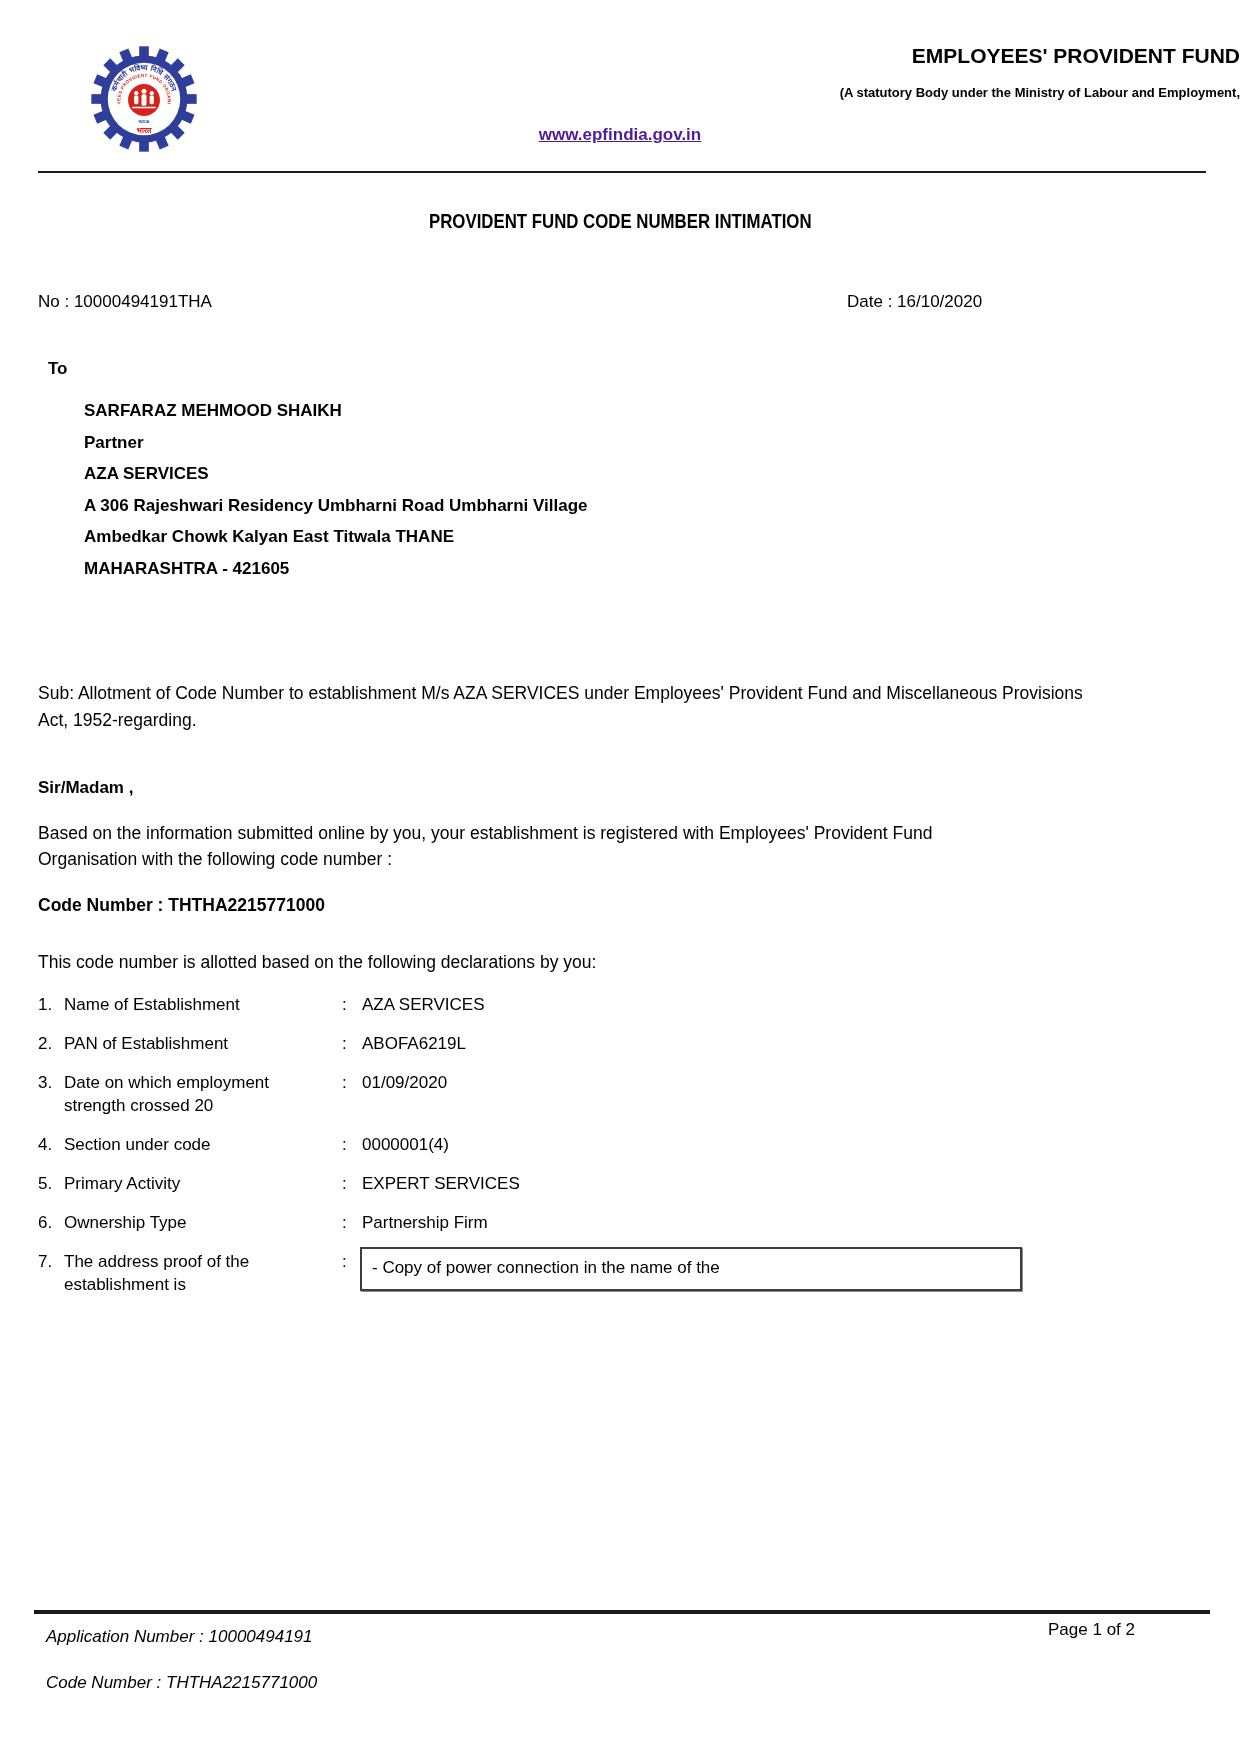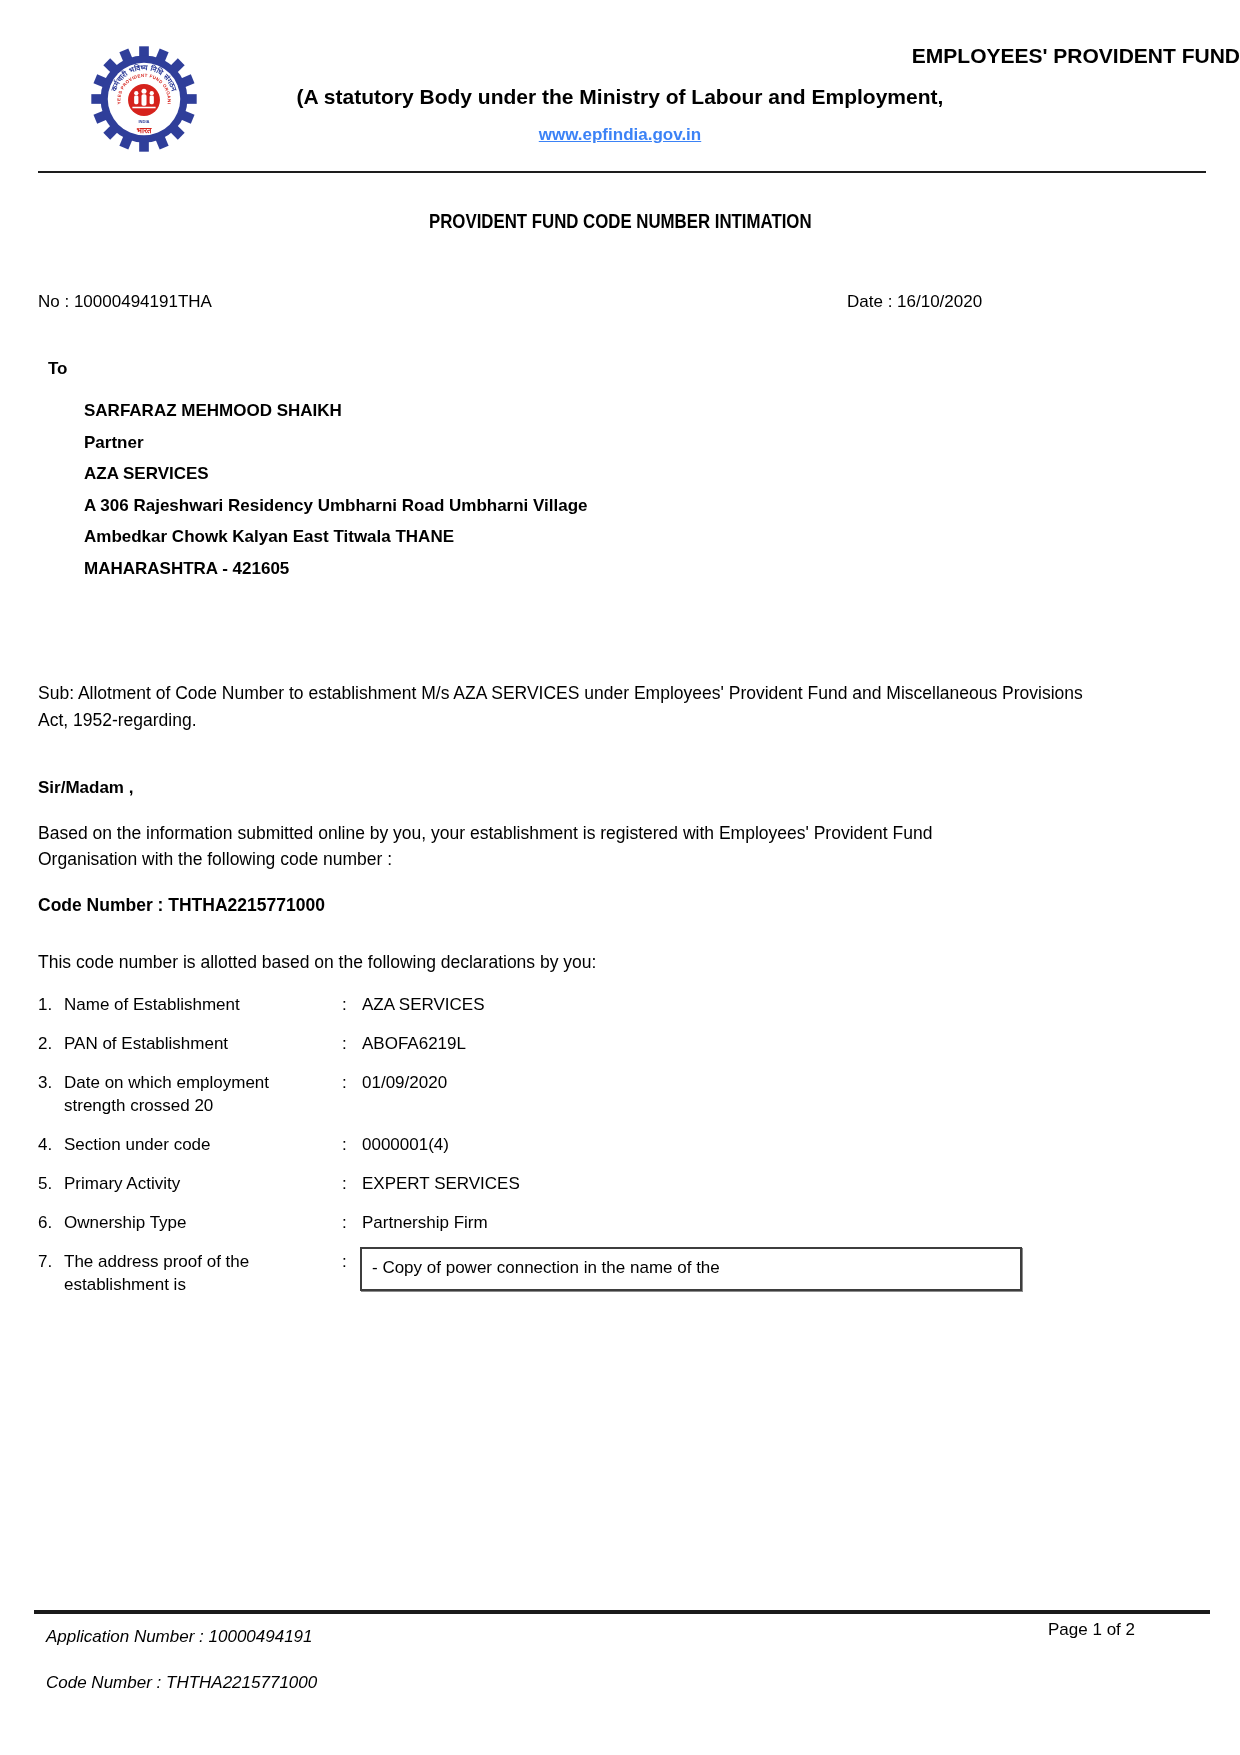--- a/index.html
+++ b/index.html
@@ -7,21 +7,21 @@
   .page {
     position:relative; width:1240px; height:1755px; margin:0 auto;
     background:#ffffff; color:#000;
     font-family:"Liberation Sans","DejaVu Sans",sans-serif;
     font-size:17px; overflow:hidden;
   }
   .abs { position:absolute; }
   
   .logo { position:absolute; left:86px; top:40px; width:116px; height:118px; }
   .org-name   { top:44px;  left:0; width:100%; text-align:right; font-size:21px; font-weight:bold; }
-  .org-sub    { top:85px;  left:0; width:100%; text-align:center; font-size:21px; font-weight:bold; }
+  .org-sub    { top:85px;  left:0; width:100%; text-align:right; font-size:13px; font-weight:bold; }
   .site-row   { top:125px; left:0; width:100%; text-align:center; }
   .site-link  { font-weight:bold; font-size:17px; text-decoration:underline; cursor:pointer; }
   .top-rule   { top:171px; left:38px; width:1168px; border-top:2px solid #1d1d1d; }
   .doc-title-row { top:209px; left:0; width:100%; text-align:center; }
   .doc-title  { display:inline-block; font-size:20.5px; font-weight:bold; transform:scaleX(.82); transform-origin:center; white-space:nowrap; }
   
   .ref-no   { top:292px; left:38px;  }
   .ref-date { top:292px; left:847px; }
   
   .to-label { top:359px; left:48px; font-weight:bold; }
@@ -98,21 +98,21 @@
         <rect x="65.8" y="56.5" width="4.4" height="9" rx="1.5"></rect>
       <rect x="48" y="68" width="24" height="1.6"></rect>
     </g>
     <text x="60" y="84.5" font-size="4.2" fill="#2f3e9a" text-anchor="middle" font-family="'Liberation Sans',sans-serif" font-weight="bold">INDIA</text>
     <text x="60" y="95" font-size="8" fill="#d6221c" text-anchor="middle" font-family="'DejaVu Sans',sans-serif" font-weight="bold">भारत</text>
   </svg>
 
   <div class="abs org-name">EMPLOYEES' PROVIDENT FUND</div>
   <div class="abs org-sub">(A statutory Body under the Ministry of Labour and Employment,</div>
   <div class="abs site-row">
-    <a class="site-link" style="color:#3b82f6">www.epfindia.gov.in</a>
+    <a class="site-link" style="color:#4c1d95">www.epfindia.gov.in</a>
   </div>
   <div class="abs top-rule"></div>
 
   <div class="abs doc-title-row">
     <span class="doc-title">PROVIDENT FUND CODE NUMBER INTIMATION</span>
   </div>
 
   <div class="abs ref-no">No : 10000494191THA</div>
   <div class="abs ref-date">Date : 16/10/2020</div>
 

